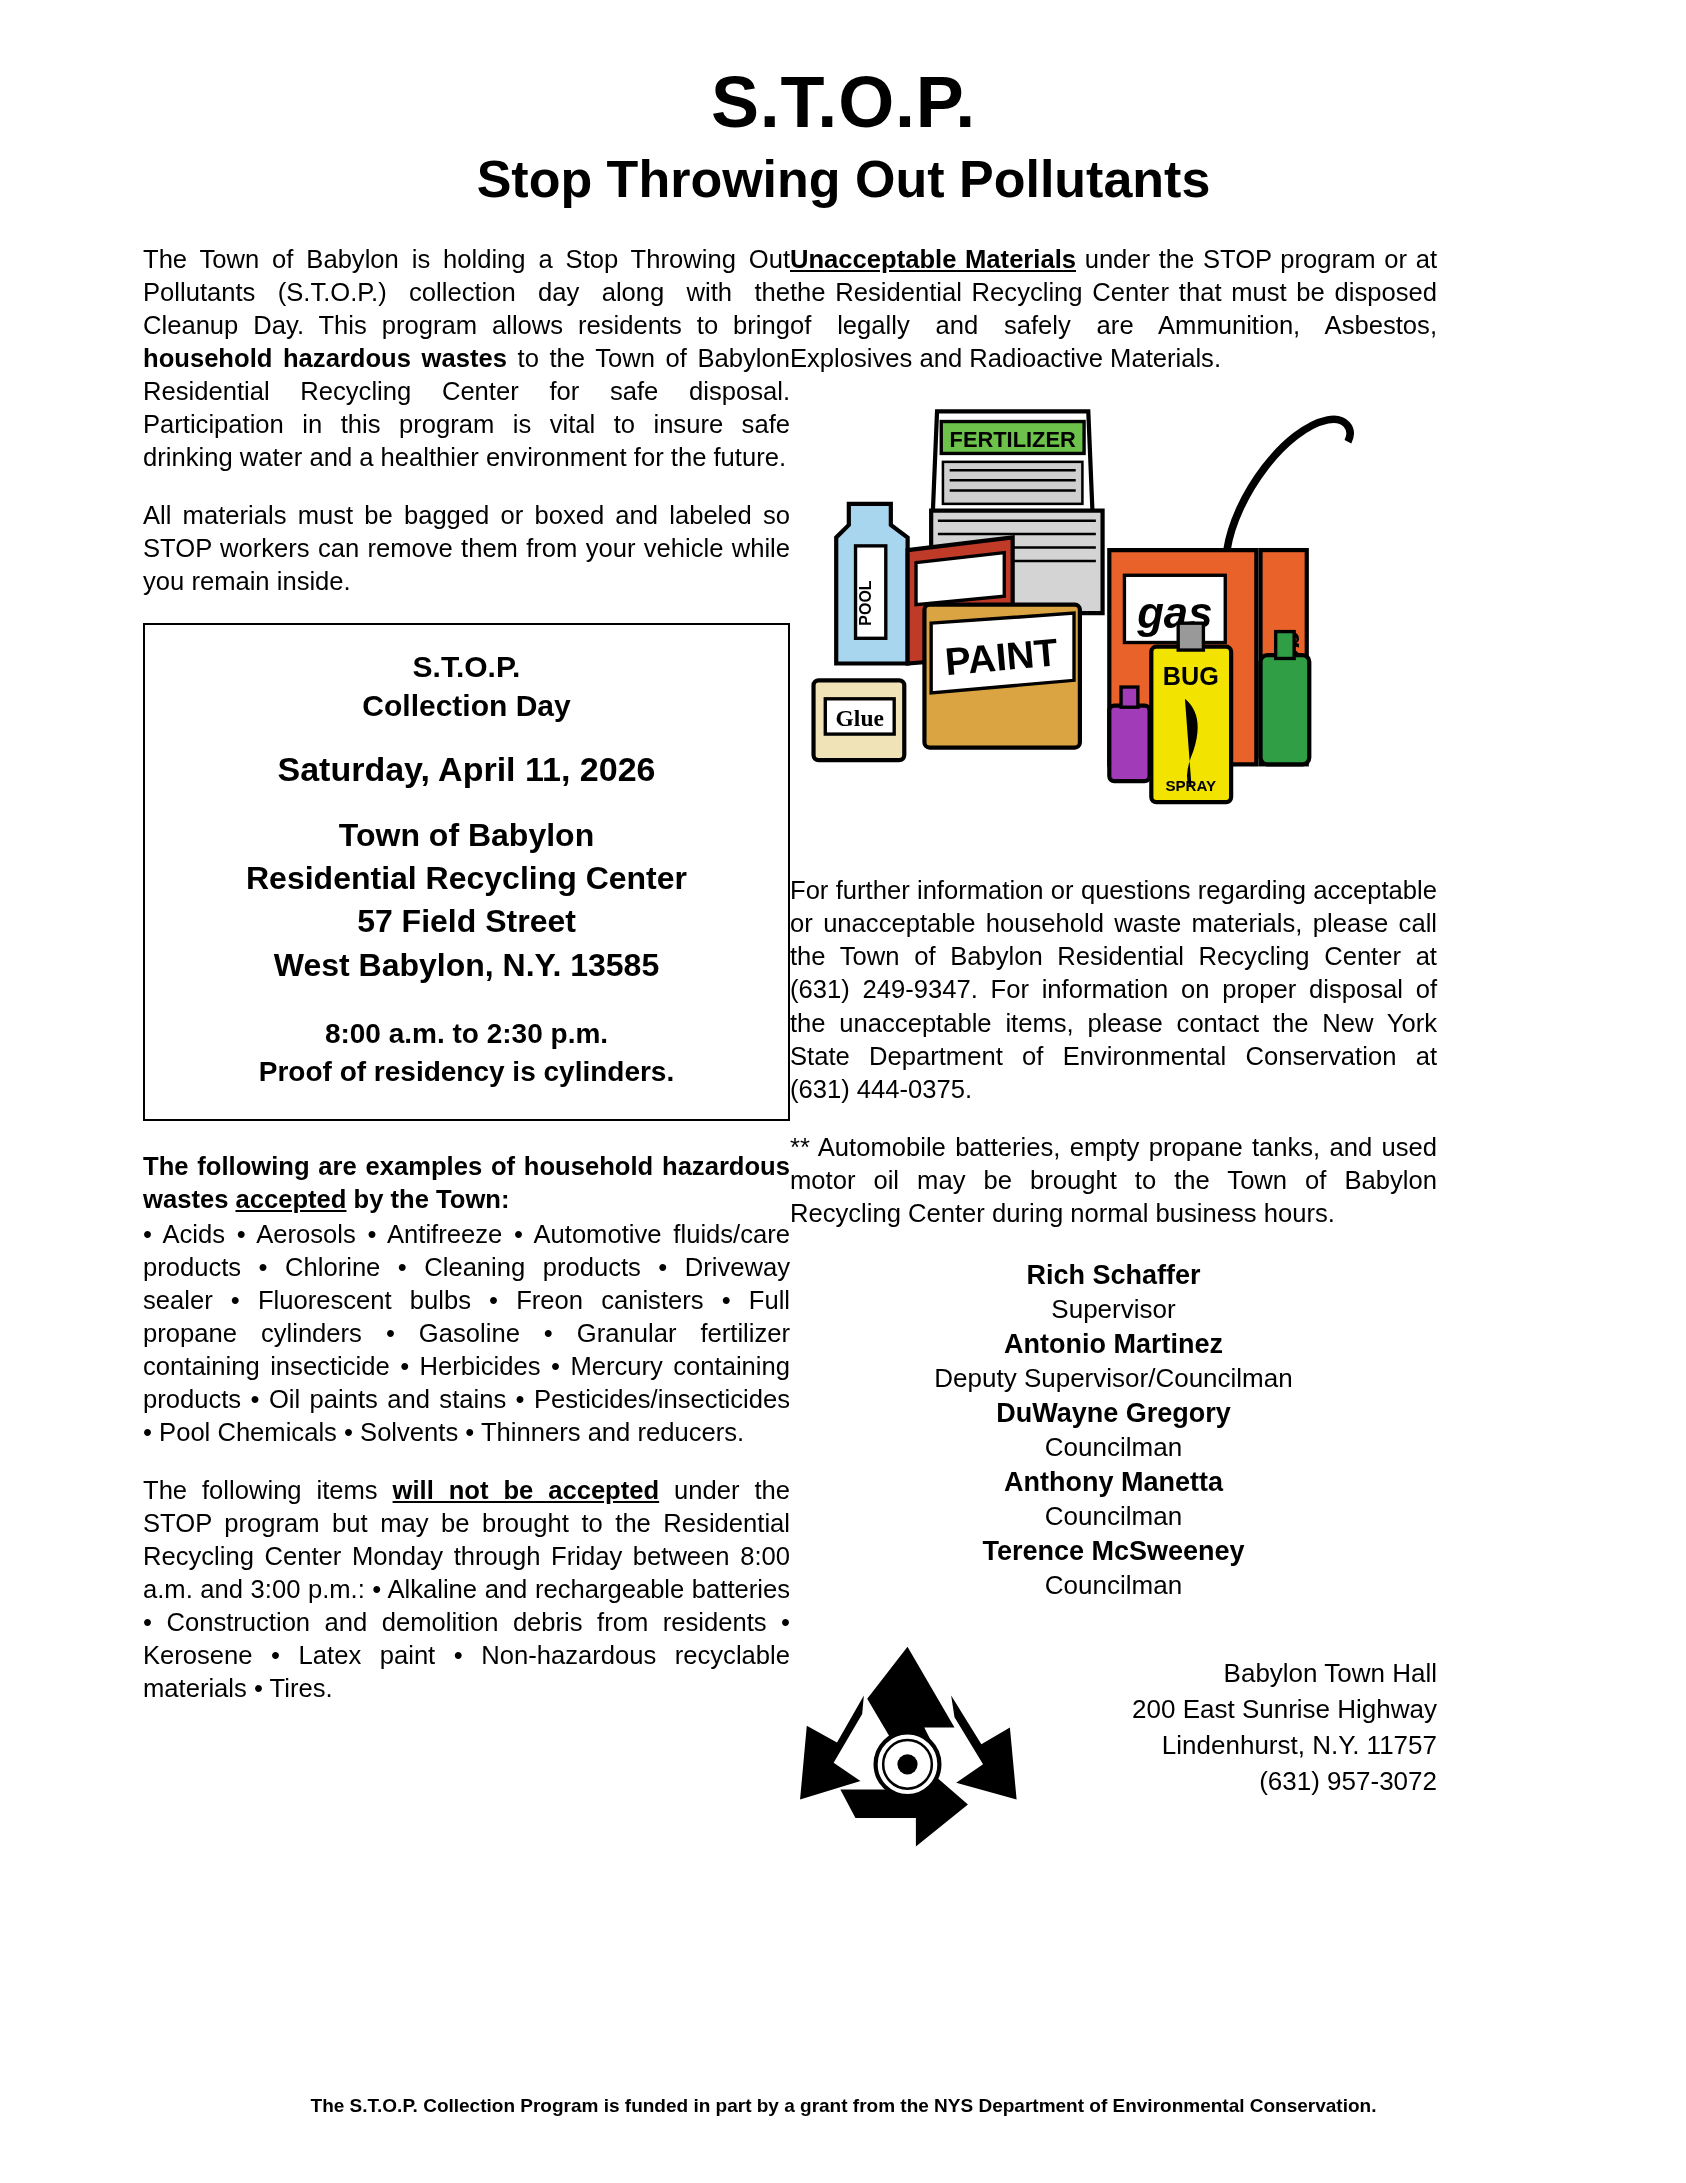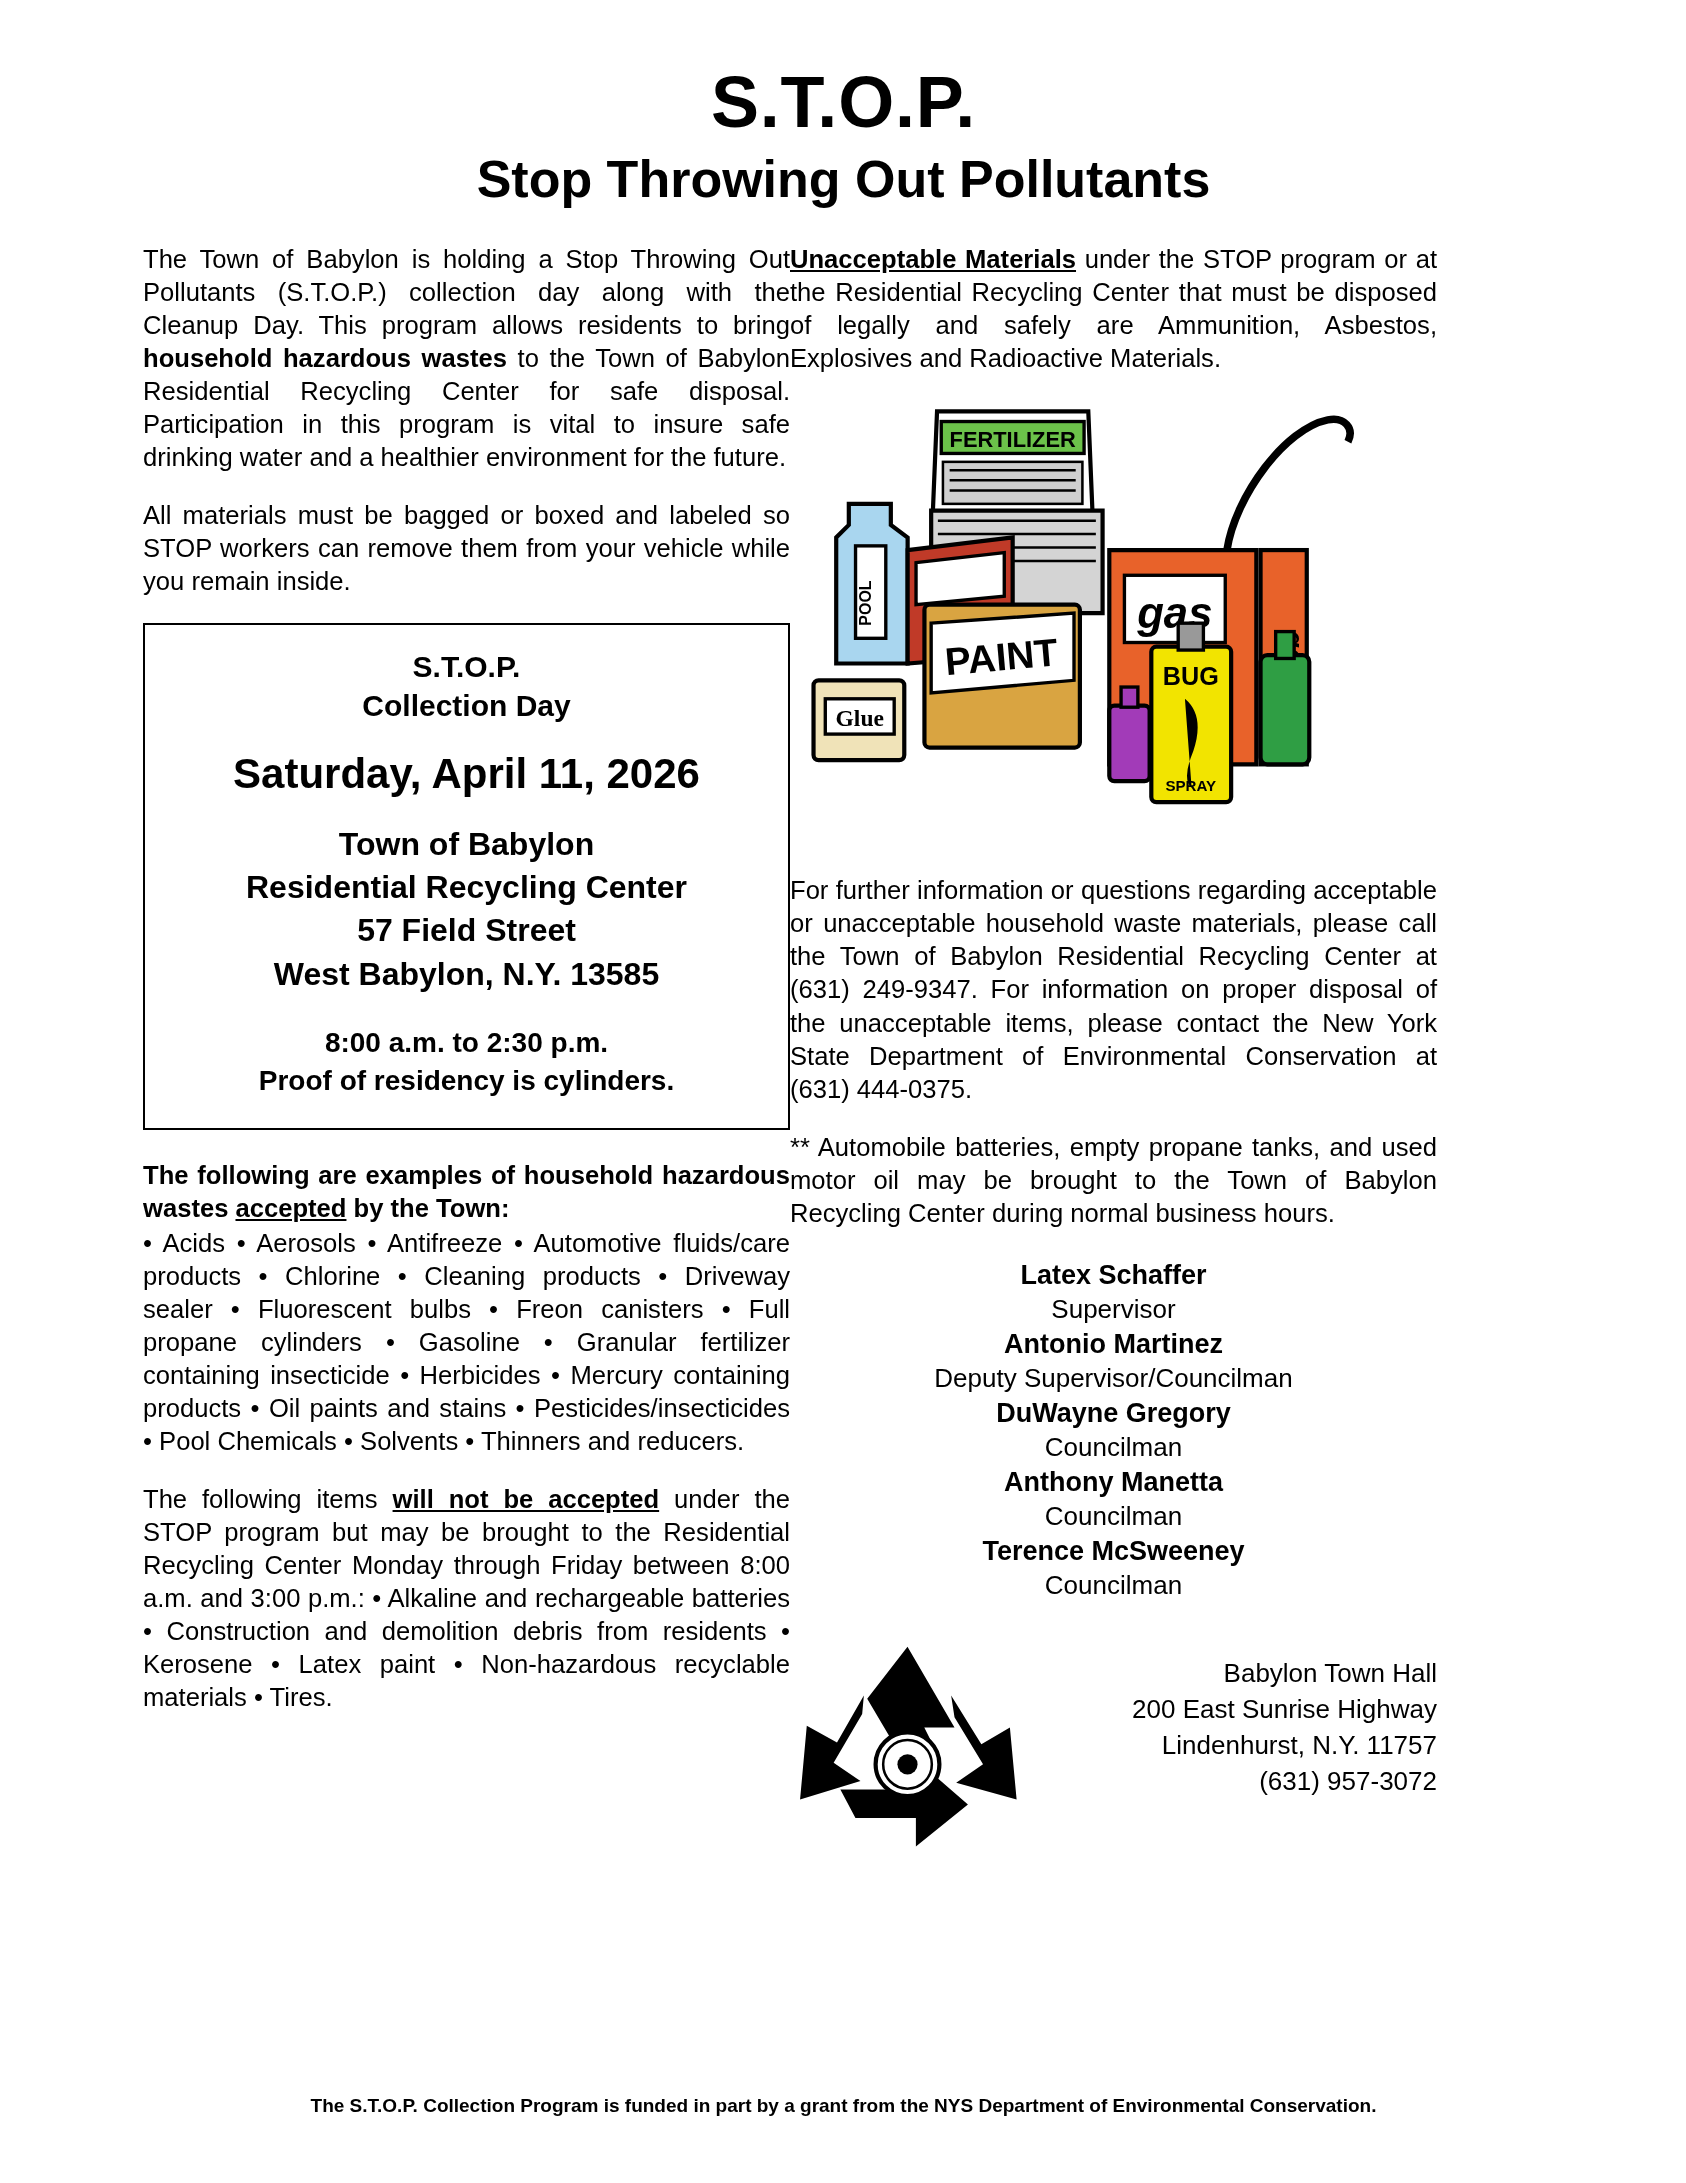--- a/index.html
+++ b/index.html
@@ -63,21 +63,21 @@
     margin: 15px 0 0 0;
     padding: 22px 25px 28.6px 25px;
     text-align: center;
   }
   .event-line1 {
     font-size: 30px;
     font-weight: bold;
     line-height: 1.3;
   }
   .event-date {
-    font-size: 42px;
+    font-size: 34px;
     font-weight: bold;
     margin-top: 25px;
   }
   .event-addr {
     font-size: 32px;
     font-weight: bold;
     line-height: 1.35;
     margin-top: 25px;
   }
   .event-hours {
@@ -263,21 +263,21 @@
             <rect x="394" y="338" width="20" height="24" fill="#a23bb8" stroke="#000" stroke-width="4"></rect>
           </g>
         </svg>
       </div>
 
       <p>For further information or questions regarding acceptable or unacceptable household waste materials, please call the Town of Babylon Residential Recycling Center at (631) 249-9347.  For information on proper disposal of the unacceptable items, please contact the New York State Department of Environmental Conservation at (631) 444-0375.</p>
 
       <p>** Automobile batteries, empty propane tanks, and used motor oil may be brought to the Town of Babylon Recycling Center during normal business hours.</p>
 
       <div class="officials">
-        <div class="off-name">Latex Schaffer</div>
+        <div class="off-name">Rich Schaffer</div>
         <div class="off-role">Supervisor</div>
         <div class="off-name">Antonio Martinez</div>
         <div class="off-role">Deputy Supervisor/Councilman</div>
         <div class="off-name">DuWayne Gregory</div>
         <div class="off-role">Councilman</div>
         <div class="off-name">Anthony Manetta</div>
         <div class="off-role">Councilman</div>
         <div class="off-name">Terence McSweeney</div>
         <div class="off-role">Councilman</div>
       </div>

